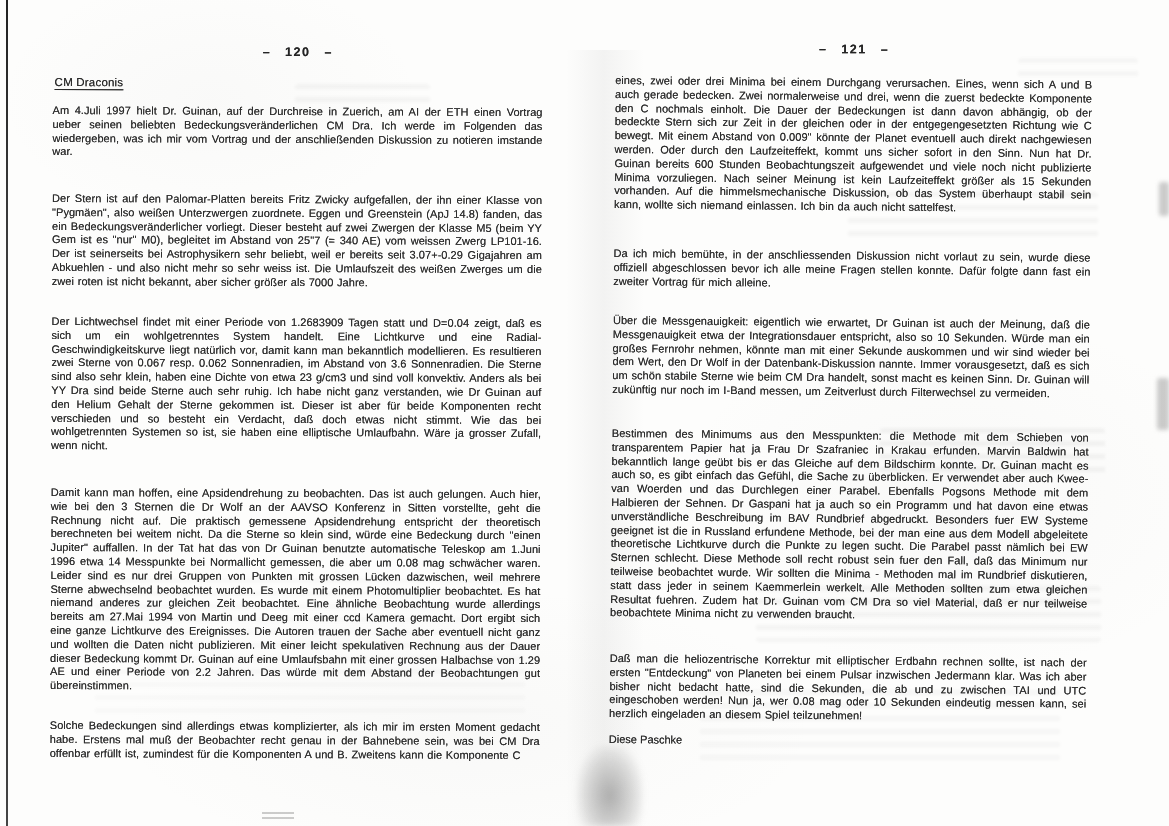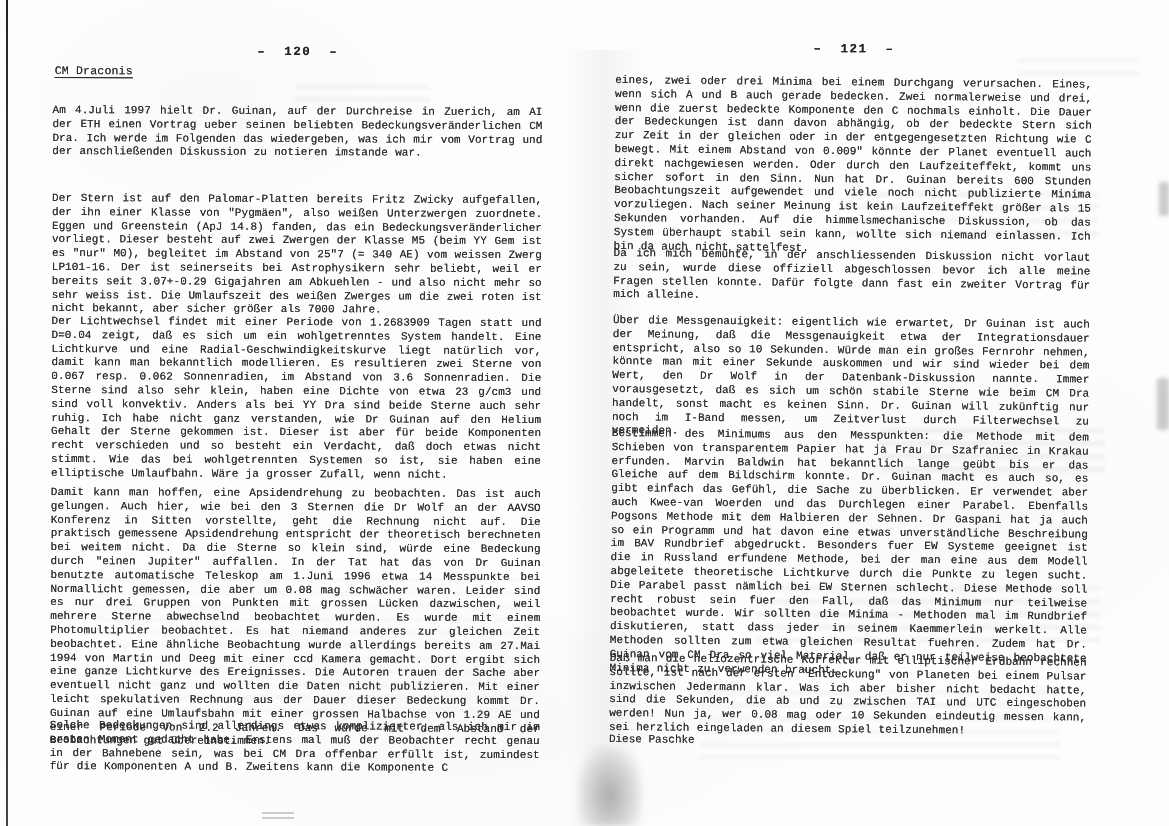--- a/index.html
+++ b/index.html
@@ -11,21 +11,20 @@
     font-family: "Liberation Sans", "DejaVu Sans", sans-serif;
     position: relative;
   }
   .scan {
     position: absolute; inset: 0;
     background:
       radial-gradient(ellipse 300px 180px at 18% 12%, rgba(180,180,180,0.05), transparent 70%),
       radial-gradient(ellipse 400px 260px at 82% 60%, rgba(180,180,180,0.06), transparent 70%),
       radial-gradient(ellipse 500px 200px at 40% 88%, rgba(170,170,170,0.05), transparent 70%),
       #fdfdfc;
-    font-family: Liberation Mono, monospace;
   }
   
   .edge-line {
     position: absolute; left: 6px; top: 0; width: 2px; height: 826px;
     background: linear-gradient(180deg, #222, #3c3c3c 30%, #282828 65%, #454545);
   }
   .gutter {
     position: absolute; left: 566px; top: 50px; width: 78px; height: 776px;
     background: linear-gradient(90deg, rgba(120,120,120,0) 0%, rgba(120,120,120,0.08) 48%, rgba(120,120,120,0) 100%);
   }
@@ -63,21 +62,21 @@
   .page-right { left: 616px; width: 477px; transform: rotate(0.55deg); transform-origin: 0 0; }
   .pgnum {
     position: absolute; left: 0; width: 100%;
     text-align: center; font-weight: 700; font-size: 12.5px;
     letter-spacing: 1.5px; word-spacing: 9px; color: #242424;
     text-shadow: 0 0 0.4px rgba(40,40,40,.8);
   }
   .page-left  .pgnum { top: 44px; }
   .page-right .pgnum { top: 40px; }
   .title {
-    position: absolute; left: 2px; top: 64px;
+    position: absolute; left: 2px; top: 76px;
     font-size: 11.5px; color: #292929;
     text-decoration: underline; text-underline-offset: 3px;
     text-shadow: 0 0 0.4px rgba(40,40,40,.8);
     letter-spacing: .2px;
   }
   .para {
     position: absolute; left: 0; width: 100%; margin: 0;
     font-size: 11px; line-height: 13.8px; color: #2d2d2d;
     text-align: justify;
     letter-spacing: 0.05px; word-spacing: 0.6px;

